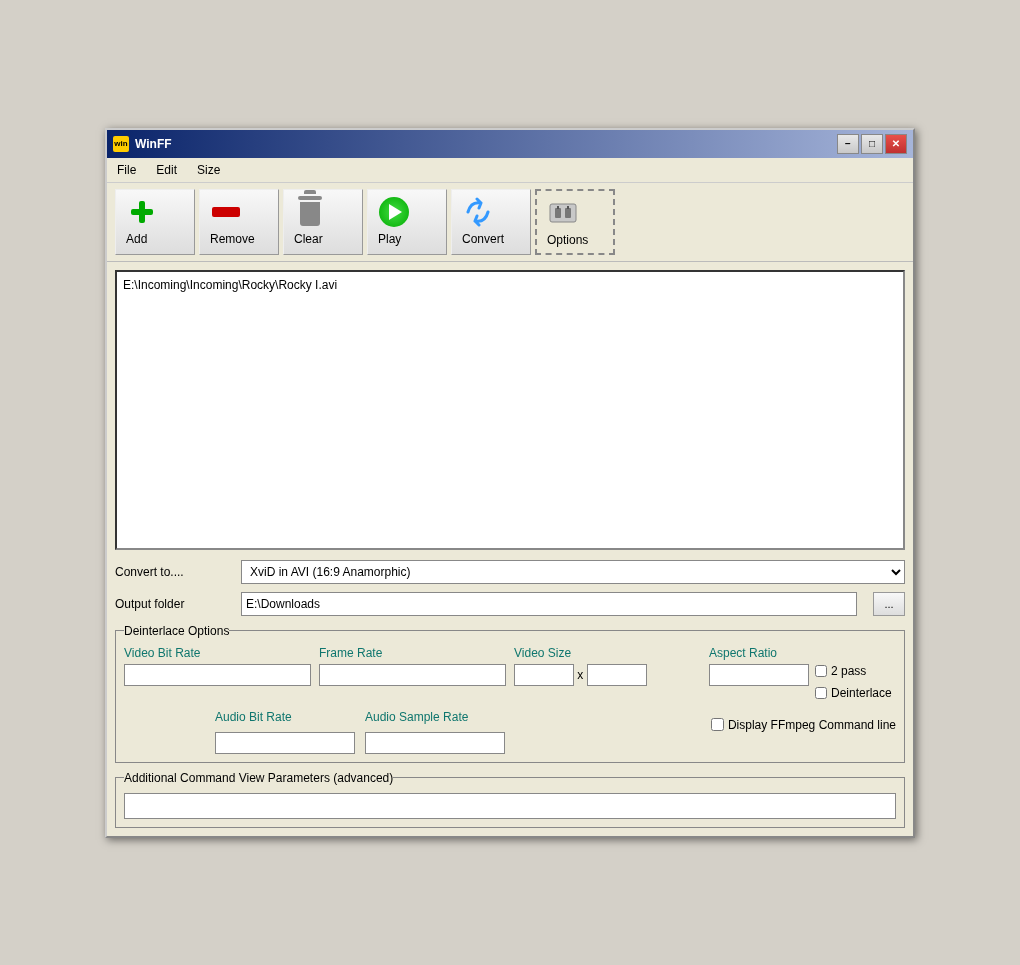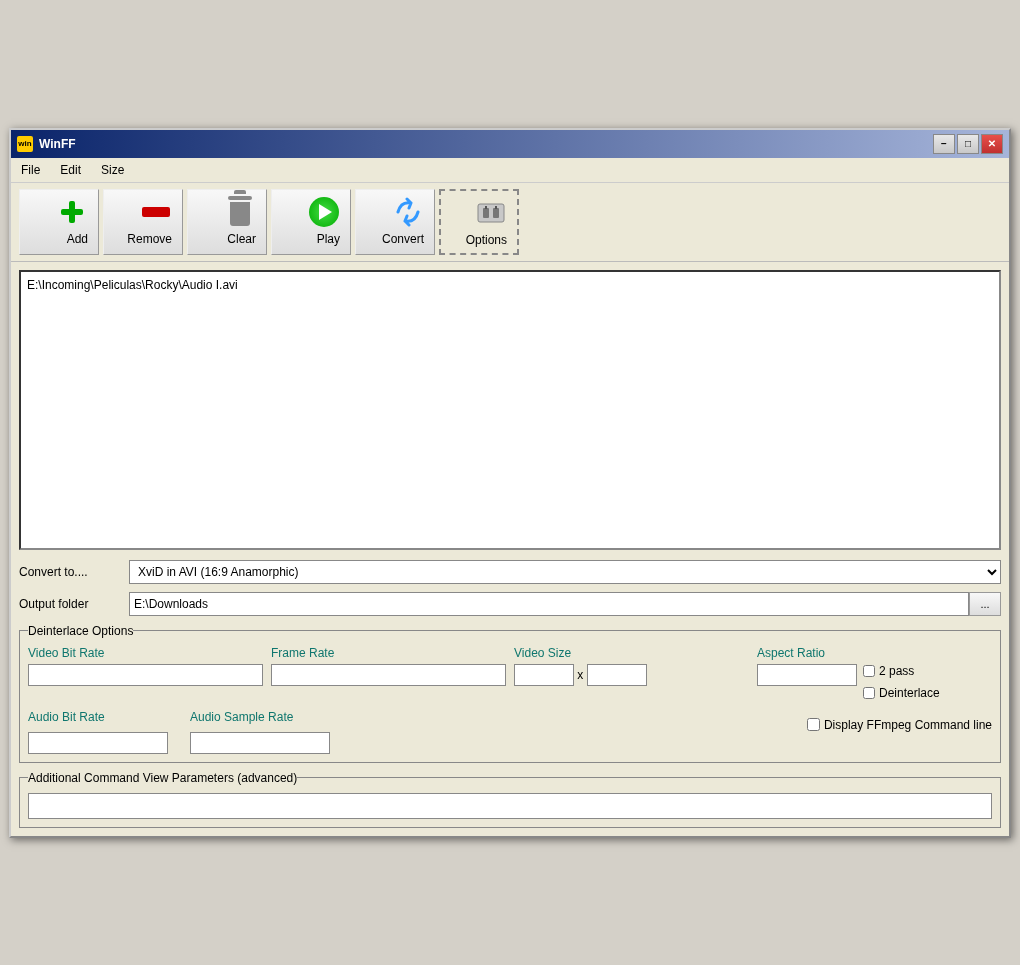--- a/index.html
+++ b/index.html
@@ -7,21 +7,21 @@
       font-family: 'Segoe UI', Tahoma, sans-serif;
       font-size: 12px;
       background: #d4d0c8;
       display: flex;
       justify-content: center;
       align-items: center;
       width: 1020px;
       height: 965px;
     }
     .window {
-      width: 1002px;
+      width: 810px;
       background: #ece9d8;
       border: 2px solid #888;
       border-top: 2px solid #ccc;
       border-left: 2px solid #ccc;
       box-shadow: 2px 2px 8px rgba(0,0,0,0.5);
     }
     .title-bar {
       background: linear-gradient(to right, #0a246a, #a6b5da);
       color: white;
       padding: 4px 6px;
@@ -95,21 +95,21 @@
     .toolbar-btn {
       background: linear-gradient(to bottom, #f8f8f8, #ddd);
       border: 1px solid #999;
       border-top: 1px solid #eee;
       border-left: 1px solid #eee;
       padding: 6px 10px;
       min-width: 80px;
       cursor: pointer;
       display: flex;
       flex-direction: column;
-      align-items: flex-end;
+      align-items: flex-start;
       gap: 4px;
       font-size: 12px;
     }
     .toolbar-btn.options {
       border: 2px dashed #888;
       background: #ece9d8;
     }
     .btn-icon {
       width: 32px;
       height: 32px;
@@ -206,21 +206,21 @@
     }
     .file-entry {
       color: #000;
       font-size: 12px;
       padding: 2px;
     }
     .form-row {
       display: flex;
       align-items: center;
       margin-bottom: 8px;
-      gap: 0;
+      gap: 16px;
     }
     .form-label {
       width: 110px;
       font-size: 12px;
       color: #000;
     }
     .form-select {
       flex: 1;
       height: 24px;
       border: 1px solid #888;
@@ -313,22 +313,23 @@
       font-size: 12px;
     }
     .options-bottom {
       display: flex;
       gap: 10px;
       align-items: flex-start;
       margin-top: 6px;
     }
     .audio-inputs {
       display: flex;
-      gap: 22px;
+      gap: 10px;
       flex: 1;
+      justify-content: flex-end;
     }
   </style>
 </head>
 <body>
 
 <div class="window">
 
   <div class="title-bar">
     <div class="title-bar-left">
       <div class="title-bar-icon">
@@ -394,21 +395,21 @@
           <rect x="19" y="8" width="2" height="3" fill="#555"></rect>
         </svg>
       </div>
       <span>Options</span>
     </button>
   </div>
 
   <div class="main-content">
 
     <div class="file-list">
-      <div class="file-entry">E:\Incoming\Peliculas\Rocky\Audio I.avi</div>
+      <div class="file-entry">E:\Incoming\Incoming\Rocky\Rocky I.avi</div>
     </div>
 
     <div class="form-row">
       <span class="form-label">Convert to....</span>
       <select class="form-select">
         <option>XviD in AVI (16:9 Anamorphic)</option>
         <option>MP4 (H.264)</option>
         <option>MKV (H.264)</option>
         <option>MP3 Audio</option>
       </select>

